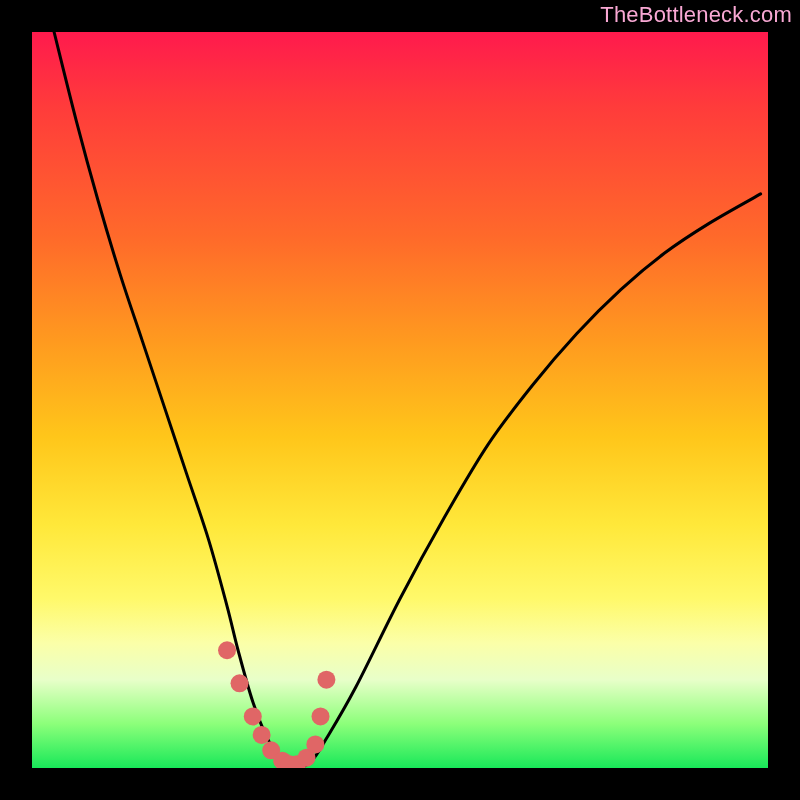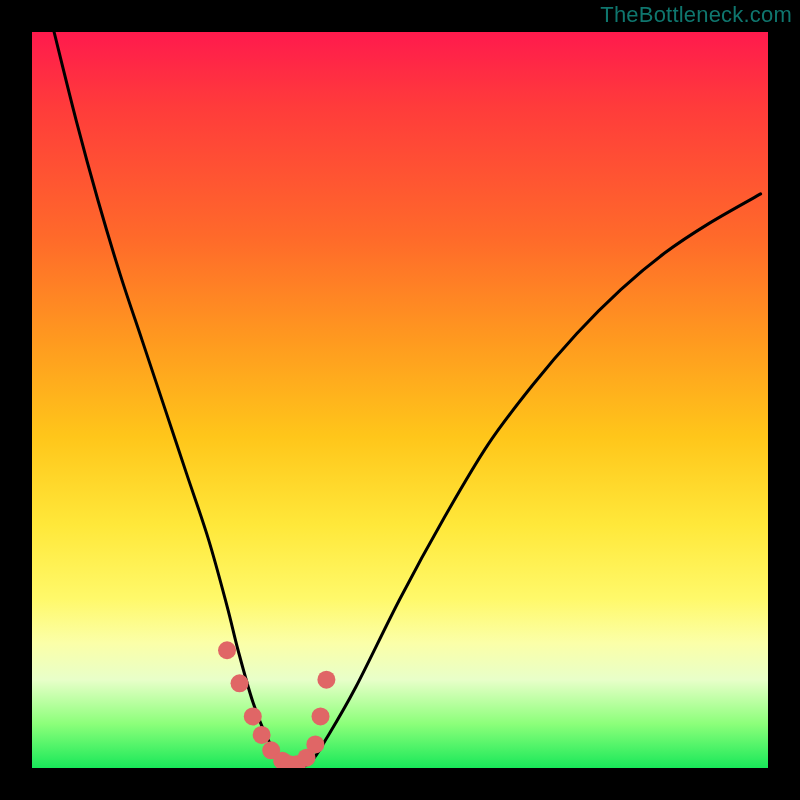--- a/index.html
+++ b/index.html
@@ -38,21 +38,21 @@
       #fbffa8 83%,
       #e8ffc9 88%,
       #8cff7a 94%,
       #18e859 100%
     );
   }
   .watermark {
     position: absolute;
     top: 2px;
     right: 8px;
-    color: #0f766e;
+    color: #f9a8d4;
     font-size: 22px;
     font-weight: 500;
     letter-spacing: 0.2px;
     user-select: none;
   }
   svg.overlay {
     position: absolute;
     top: 0;
     left: 0;
     width: 736px;

